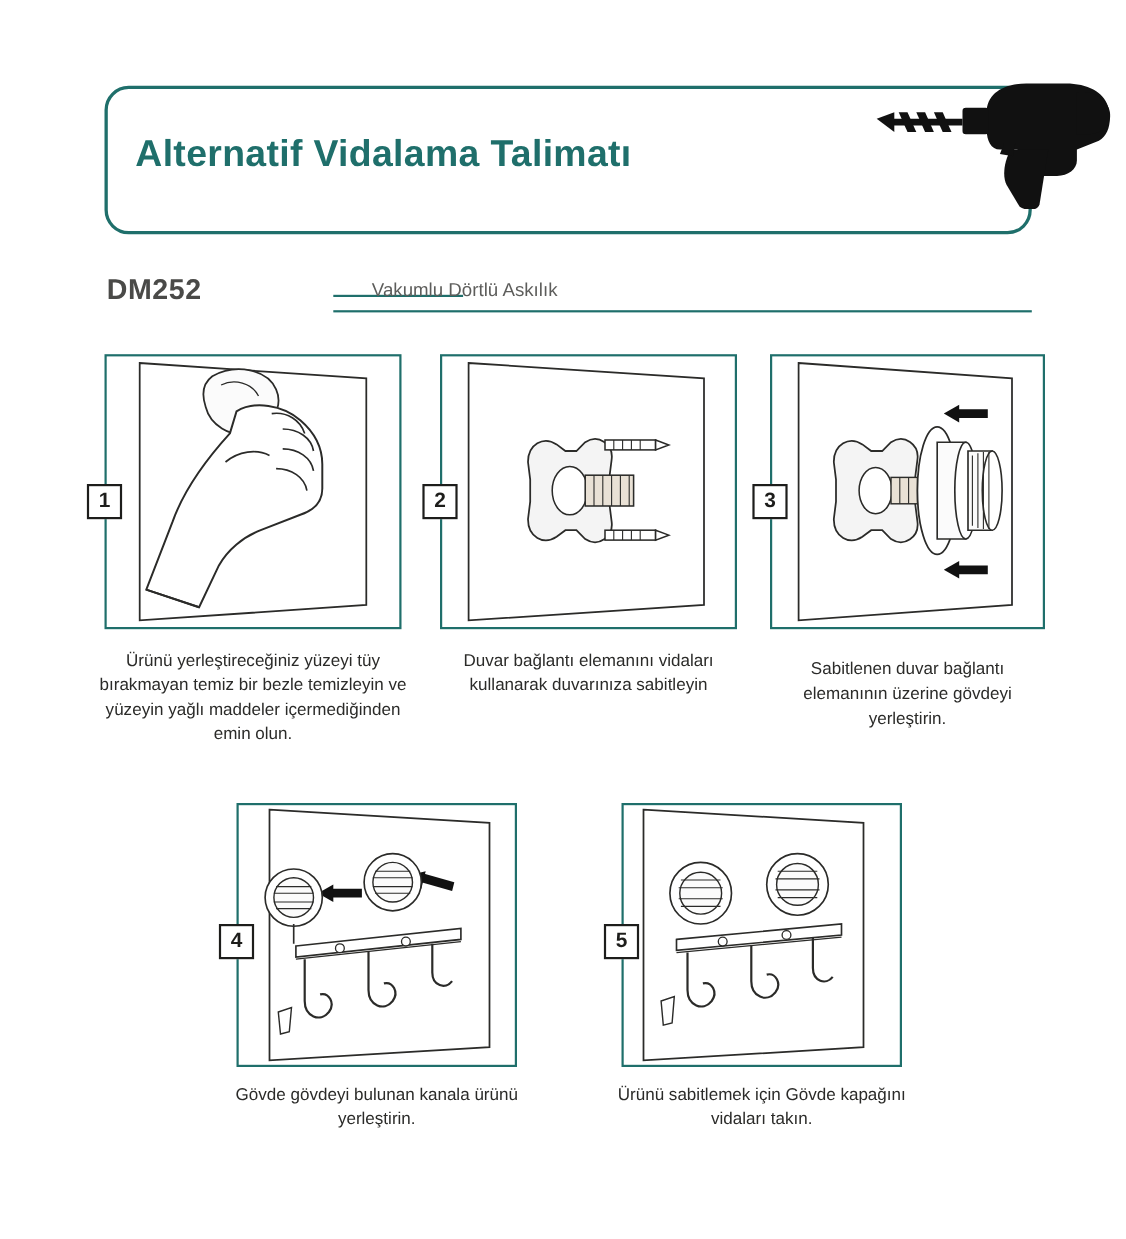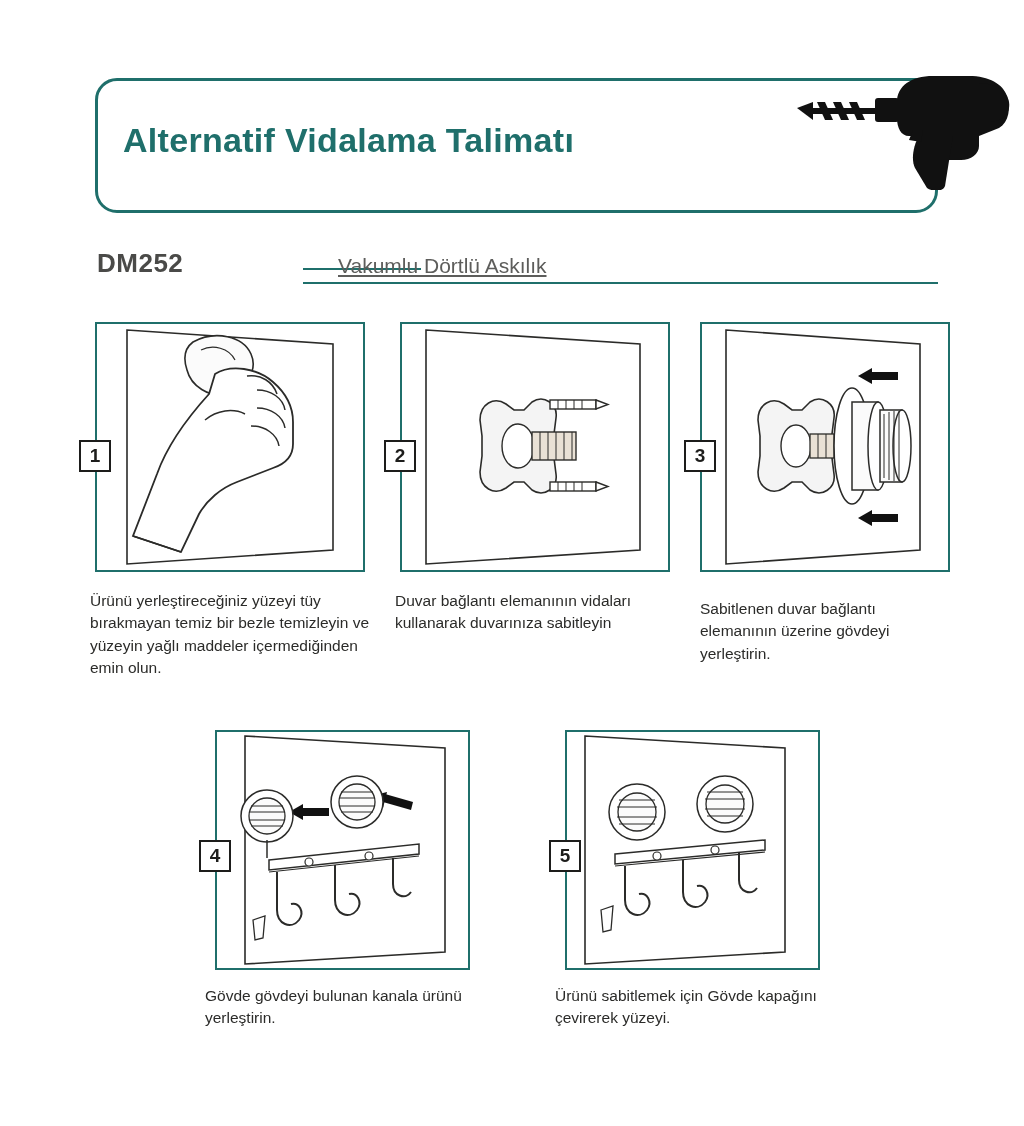--- a/index.html
+++ b/index.html
@@ -76,23 +76,22 @@
     top: 0;
     font-size: 26px;
     font-weight: bold;
     color: #4a4a48;
     letter-spacing: .5px;
   }
   .model-name {
     position: absolute;
     left: 243px;
     top: 6px;
-    font-size: 21px;
+    font-size: 17px;
     color: #5d5d5b;
-    text-decoration: underline;
   }
   .model-rule-left {
     position: absolute;
     left: 208px;
     top: 20px;
     width: 118px;
     height: 2px;
     background: #1f6f6b;
   }
   .model-rule-right {
@@ -142,20 +141,21 @@
     font-size: 19px;
     font-weight: bold;
     color: #1d1d1b;
     display: flex;
     align-items: center;
     justify-content: center;
     z-index: 4;
   }
   .caption {
     position: absolute;
+    text-align: center;
     font-size: 15.5px;
     line-height: 1.45;
     color: #2b2b29;
   }
 
   svg { display: block; }
 </style>
 </head>
 <body>
 
@@ -254,21 +254,21 @@
             <line x1="172" y1="76" x2="172" y2="85"></line>
             <line x1="180" y1="76" x2="180" y2="85"></line>
             <line x1="156" y1="158" x2="156" y2="167"></line>
             <line x1="164" y1="158" x2="164" y2="167"></line>
             <line x1="172" y1="158" x2="172" y2="167"></line>
             <line x1="180" y1="158" x2="180" y2="167"></line>
           </g>
         </svg>
       </div>
       <div class="badge" style="left:-16px; top:118px;">2</div>
-      <div class="caption" style="left:-5px; top:268px; width:280px;">Duvar bağlantı elemanının vidaları kullanarak duvarınıza sabitleyin</div>
+      <div class="caption" style="left:-5px; top:268px; width:280px;">Duvar bağlantı elemanını vidaları kullanarak duvarınıza sabitleyin</div>
     </div>
 
     <div class="step" style="left:700px; width:250px;">
       <div class="panel" style="width:250px; height:250px;">
         <svg width="246" height="246" viewBox="0 0 246 246">
           <path d="M24 6 L218 20 L218 226 L24 240 Z" fill="#ffffff" stroke="#2b2b29" stroke-width="1.6"></path>
 
           <g fill="#111111">
             <path d="M168 48 L196 48 L196 56 L168 56 Z"></path>
             <path d="M156 52 L170 44 L170 60 Z"></path>
@@ -393,18 +393,18 @@
 
           <path d="M58 134 L58 168 C58 182, 72 188, 80 178 C86 170, 80 160, 72 162" fill="none" stroke="#2b2b29" stroke-width="2"></path>
           <path d="M116 128 L116 160 C116 174, 130 180, 138 170 C144 162, 138 152, 130 154" fill="none" stroke="#2b2b29" stroke-width="2"></path>
           <path d="M172 120 L172 148 C172 160, 184 164, 190 156" fill="none" stroke="#2b2b29" stroke-width="2"></path>
           <circle cx="90" cy="124" r="4" fill="#ffffff" stroke="#2b2b29" stroke-width="1.2"></circle>
           <circle cx="148" cy="118" r="4" fill="#ffffff" stroke="#2b2b29" stroke-width="1.2"></circle>
           <path d="M34 178 L46 174 L44 198 L36 200 Z" fill="#ffffff" stroke="#2b2b29" stroke-width="1.3"></path>
         </svg>
       </div>
       <div class="badge" style="left:-16px; top:110px;">5</div>
-      <div class="caption" style="left:-10px; top:255px; width:275px;">Ürünü sabitlemek için Gövde kapağını çevirerek yüzeyi.</div>
+      <div class="caption" style="left:-10px; top:255px; width:275px;">Ürünü sabitlemek için Gövde kapağını vidaları takın.</div>
     </div>
 
   </div>
 
 </div>
 
 </body></html>

